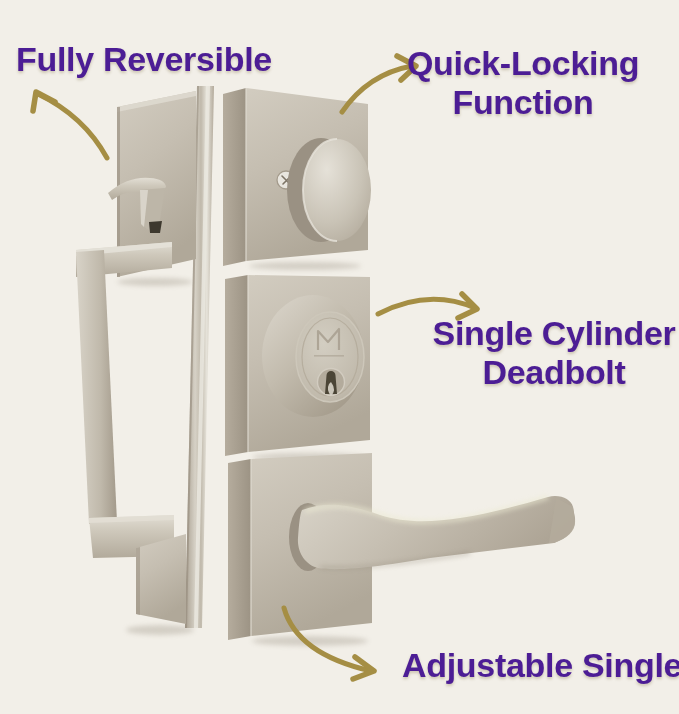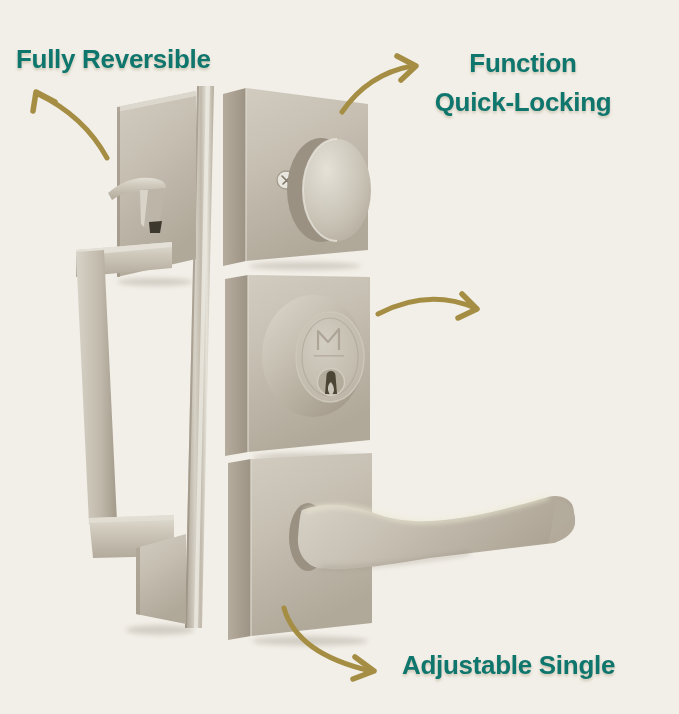--- a/index.html
+++ b/index.html
@@ -6,23 +6,23 @@
   .stage{
     position:relative;
     width:679px;height:714px;
     background:#f2efe8;
     overflow:hidden;
     font-family:"Liberation Sans", sans-serif;
   }
   .stage svg{position:absolute;left:0;top:0;}
   .label{
     position:absolute;
-    color:#0f766e;
+    color:#4c1d95;
     font-weight:700;
-    font-size:26px;
+    font-size:34px;
     letter-spacing:-0.3px;
     line-height:39px;
     text-shadow:0 2px 3px rgba(106,88,37,0.28);
     white-space:nowrap;
   }
   .label.center{text-align:center;white-space:normal;}
   .lbl-fully{left:16px;top:40px;}
   .lbl-quick{left:399px;top:44px;width:248px;}
   .lbl-single{left:428px;top:314px;width:252px;}
   .lbl-adjust{left:402px;top:646px;}
@@ -198,22 +198,24 @@
       <g>
         <path d="M 284,608 Q 297,654 371,671" stroke="#a58e44" stroke-width="5"></path>
         <path d="M 355,657 L 374,671 L 353,679" stroke="#a58e44" stroke-width="5.5"></path>
       </g>
     </g>
   </svg>
 
   <div class="label lbl-fully">Fully Reversible</div>
 
   <div class="label center lbl-quick">
+    <span class="line">Quick-Locking</span>
     <span class="line">Function</span>
-    <span class="line">Quick-Locking</span>
   </div>
 
   <div class="label center lbl-single">
+    <span class="line">Single Cylinder</span>
+    <span class="line">Deadbolt</span>
   </div>
 
   <div class="label lbl-adjust">Adjustable Single</div>
 
 </div>
 
 </body></html>

